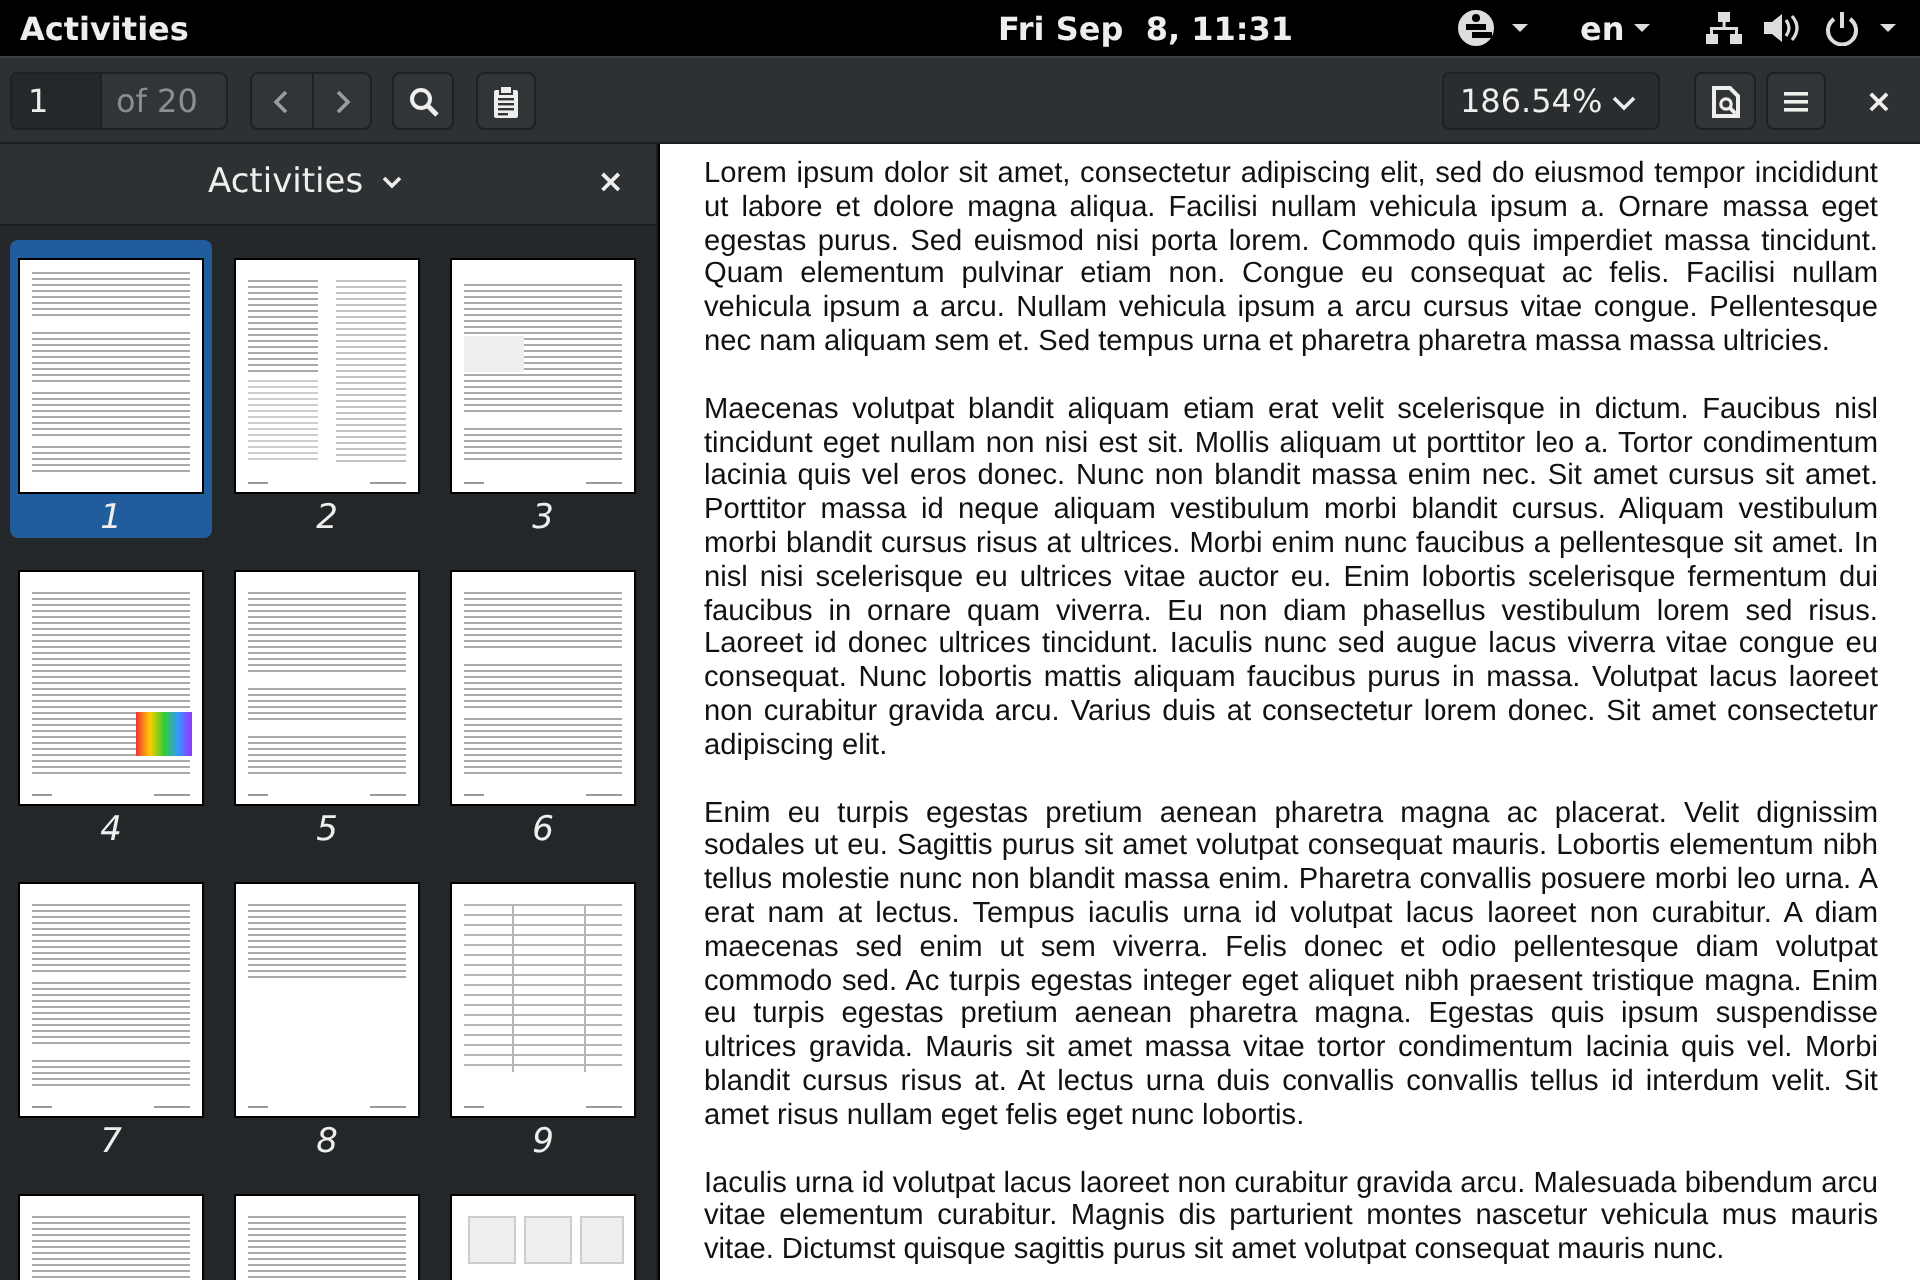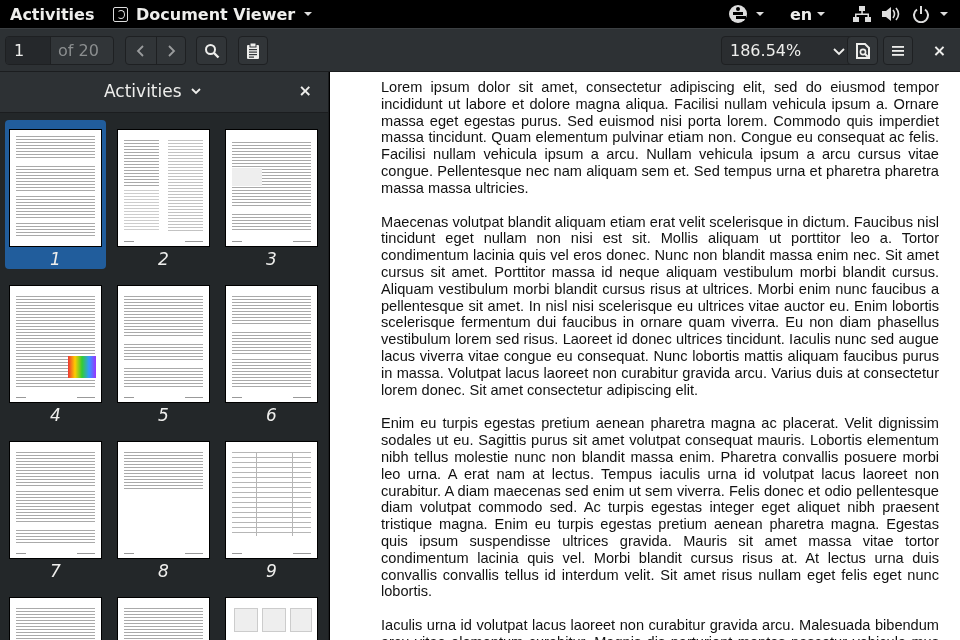--- a/index.html
+++ b/index.html
@@ -38,21 +38,21 @@
     color: #eeeeec;
   }
   .page-entry { left: 5px; width: 109px; padding: 0; overflow: hidden; }
   .page-entry .num { width: 45px; height: 100%; background: #25282b; color: #eeeeec; font-size: 16px; display: flex; align-items: center; padding-left: 8px; border-right: 1px solid #1e2022;}
   .page-entry .of { flex: 1; color: #8b8e8f; font-size: 16px; display: flex; align-items: center; padding-left: 7px; height: 100%; }
   .nav-group { left: 125px; width: 61px; padding: 0; }
   .nav-group .half { width: 50%; height: 100%; display: flex; align-items: center; justify-content: center; color: #9a9c9d; font-size: 18px; }
   .nav-group .half + .half { border-left: 1px solid #1e2022; }
   .search-btn { left: 196px; width: 31px; }
   .annot-btn { left: 238px; width: 30px; }
-  .zoom-combo { left: 721px; width: 136px; justify-content: flex-start; padding-left: 8px; font-size: 16px; background: #2a2d30; }
+  .zoom-combo { left: 721px; width: 109px; justify-content: flex-start; padding-left: 8px; font-size: 16px; background: #2a2d30; }
   .zoom-combo .chev { position: absolute; right: 10px; top: 7px; }
   .find-btn { left: 847px; width: 31px; }
   .menu-btn { left: 883px; width: 30px; }
   .close-btn { position: absolute; left: 924px; top: 7px; width: 31px; height: 29px; display: flex; align-items: center; justify-content: center; color: #eeeeec; font-size: 16px; font-weight: bold; }
 
   
   .sidebar {
     position: absolute; left: 0; top: 72px; width: 329px; height: 568px;
     background: #232729; border-right: 1px solid #1b1d1f;
   }
@@ -68,33 +68,31 @@
   }
   .thumb .page .lines { position: absolute; left: 6px; right: 6px; top: 6px; bottom: 10px;
     background: repeating-linear-gradient(to bottom, #9a9a9a 0 1px, transparent 1px 3px); opacity: .85; }
   .thumb .page .foot { position: absolute; left: 6px; right: 6px; bottom: 4px; height: 1px; background: linear-gradient(to right, #999 0 10px, transparent 10px calc(100% - 18px), #999 calc(100% - 18px)); }
   .thumb .page .gap { position: absolute; left: 0; right: 0; height: 4px; background: #fff; }
   .thumb .label { position: absolute; left: 0; width: 100%; top: 129px; text-align: center; color: #eeeeec; font-size: 17px; font-style: italic; }
 
   
   .docview { position: absolute; left: 330px; top: 72px; width: 630px; height: 568px; background: #fff; overflow: hidden; }
   .doc-text { position: absolute; left: 22px; top: 7px; width: 587px; color: #111; font-family: "Liberation Sans", sans-serif; font-size: 14.6px; line-height: 16.8px; text-align: justify; }
-  .doc-text p { margin-bottom: 17px; margin-left: 29px; }
+  .doc-text p { margin-bottom: 17px; }
 </style>
 </head>
 <body>
 
 <div class="topbar">
   <div class="item tb-activities">
     <span>Activities</span>
   </div>
-  <div class="item tb-app">
-    <span class="appicon"></span>
-    <span>Document Viewer</span>
-    <span class="tri"></span>
+  <div class="item tb-clock">
+    <span style="white-space:pre">Fri Sep  8, 11:31</span>
   </div>
   <div class="item tb-a11y">
     <span class="circ"></span>
     <span class="tri" style="margin-left:9px"></span>
   </div>
   <div class="item tb-lang">
     <span>en</span>
     <span class="tri"></span>
   </div>
   <div class="item tb-net">

